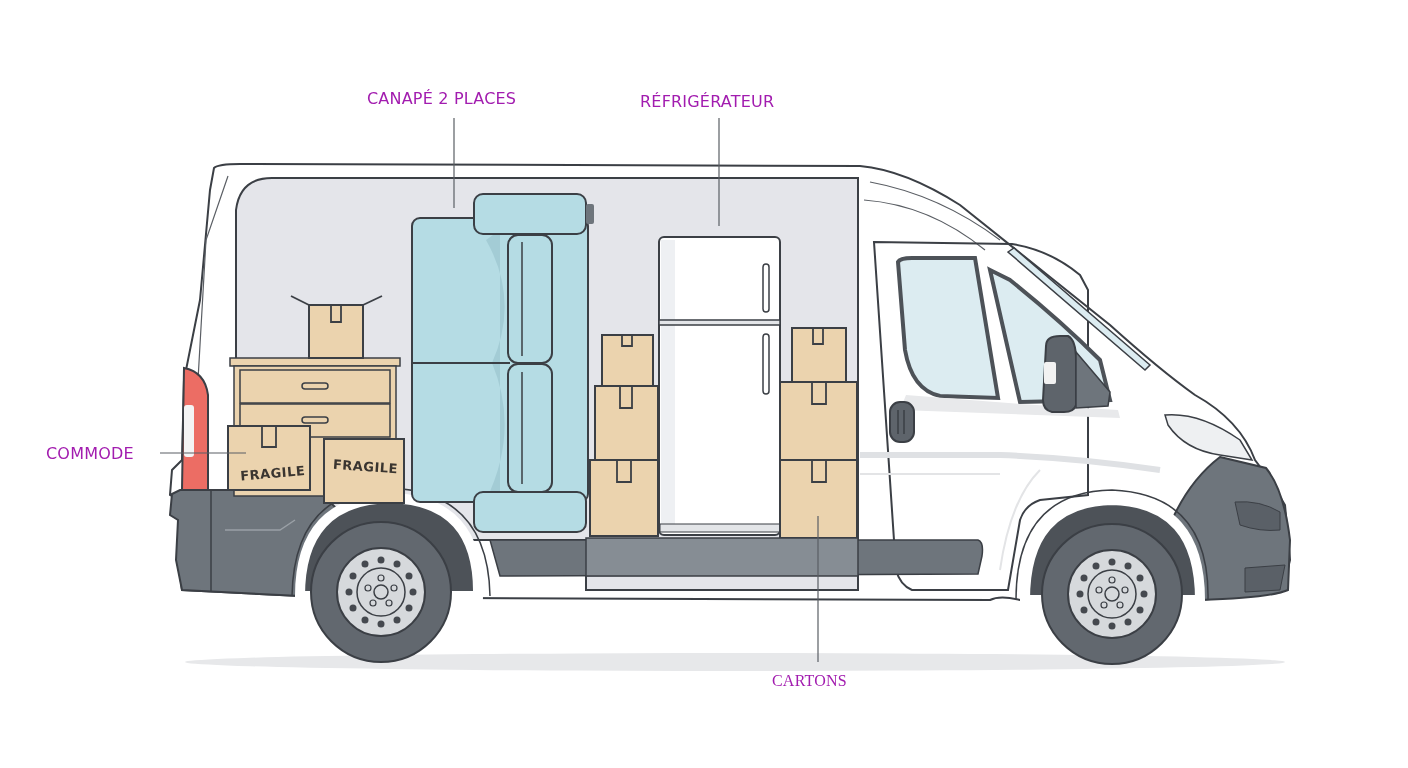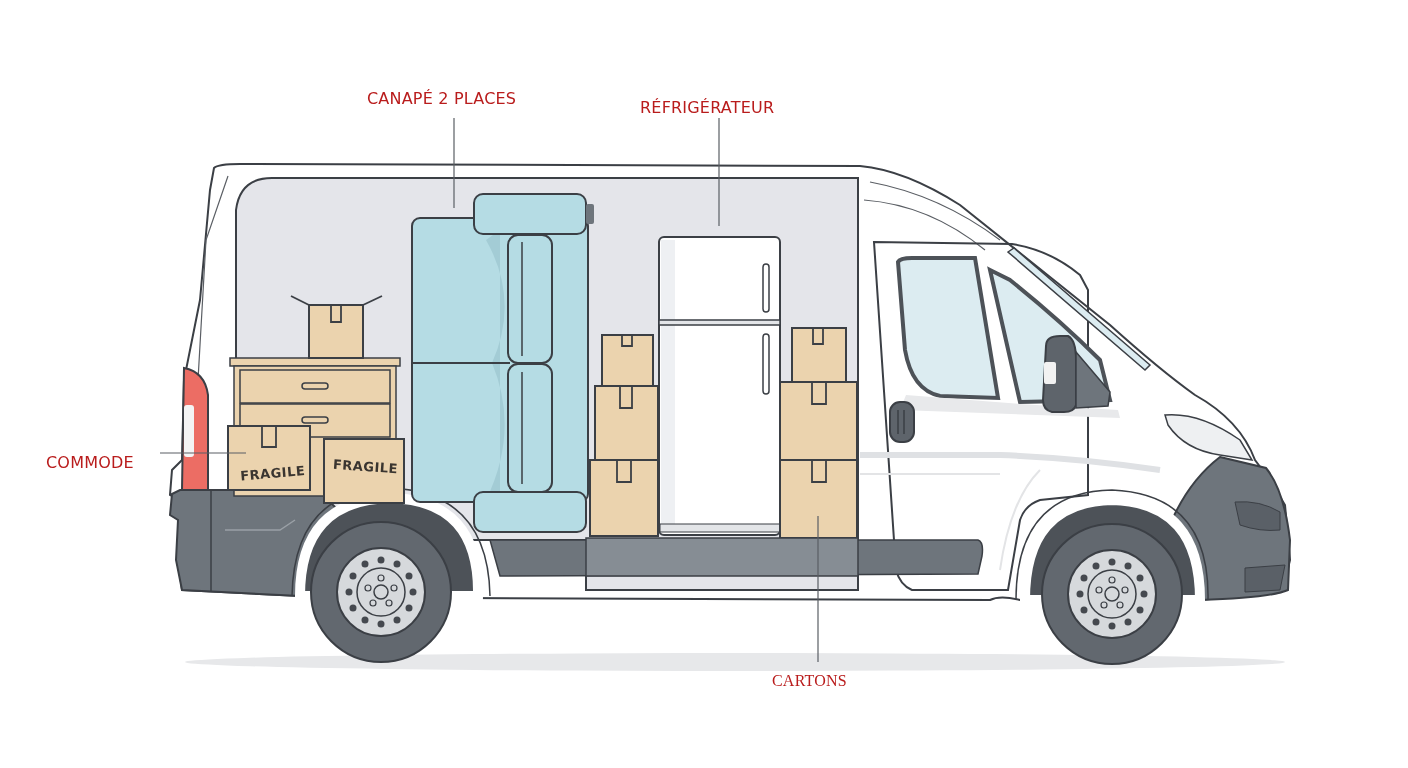--- a/index.html
+++ b/index.html
@@ -1,18 +1,18 @@
 <!DOCTYPE html>
 <html><head>
 <meta charset="utf-8">
 <style>
   html, body { margin:0; padding:0; background:#ffffff; }
   body { width:1408px; height:768px; overflow:hidden; position:relative; font-family:"DejaVu Sans", sans-serif; }
   #scene { position:absolute; left:0; top:0; }
-  .label { position:absolute; font-family:"DejaVu Sans", sans-serif; font-size:16px; color:#b91c1c; letter-spacing:0.2px; white-space:nowrap; }
+  .label { position:absolute; font-family:"DejaVu Sans", sans-serif; font-size:16px; color:#a21caf; letter-spacing:0.2px; white-space:nowrap; }
   .ol { stroke:#3b3f45; stroke-width:2; }
   .ln { stroke:#5a5e64; stroke-width:1.2; fill:none; }
   .box { fill:#ebd3ae; stroke:#3b3f45; stroke-width:2; }
   .tape { fill:none; stroke:#3b3f45; stroke-width:1.8; }
   .frag { font-family:"DejaVu Sans", sans-serif; font-size:13px; font-weight:bold; fill:#3a3530; letter-spacing:0.5px; }
 </style>
 </head>
 <body>
 
 <svg id="scene" width="1408" height="768" viewBox="0 0 1408 768" xmlns="http://www.w3.org/2000/svg">
@@ -199,15 +199,15 @@
 
   <g>
     <line class="ln" x1="454" y1="118" x2="454" y2="208"></line>
     <line class="ln" x1="719" y1="118" x2="719" y2="226"></line>
     <line class="ln" x1="160" y1="453" x2="246" y2="453"></line>
     <line class="ln" x1="818" y1="516" x2="818" y2="662"></line>
   </g>
 </svg>
 
 <div class="label" style="left:367px; top:89px;">CANAPÉ 2 PLACES</div>
-<div class="label" style="left:640px; top:98px;">RÉFRIGÉRATEUR</div>
-<div class="label" style="left:46px; top:444px;margin-top:9px;">COMMODE</div>
+<div class="label" style="left:640px; top:92px;">RÉFRIGÉRATEUR</div>
+<div class="label" style="left:46px; top:444px;">COMMODE</div>
 <div class="label" style="left:772px; top:672px;font-family:Liberation Serif, serif;">CARTONS</div>
 
 </body></html>

